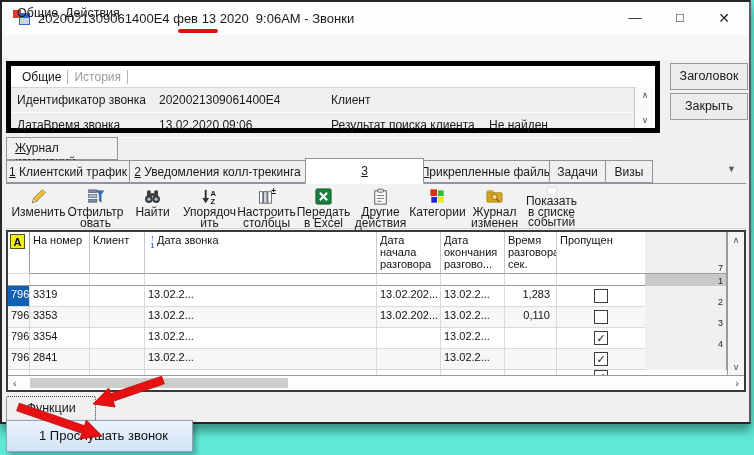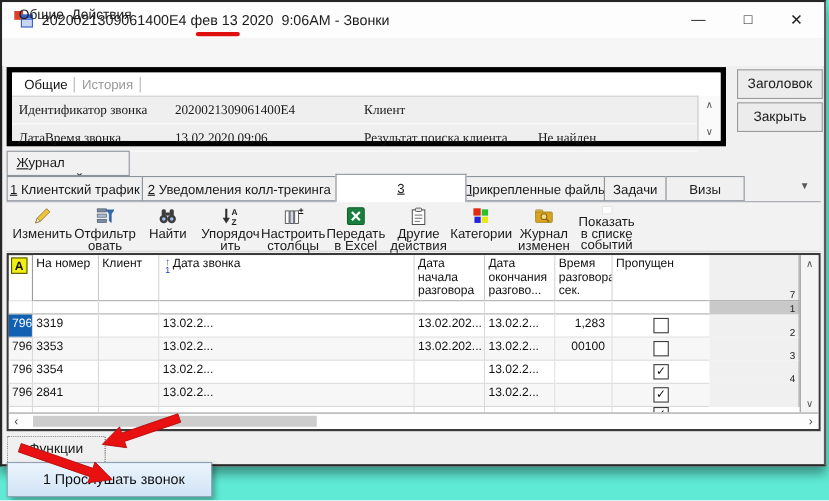--- a/index.html
+++ b/index.html
@@ -25,21 +25,21 @@
   .menubar { position:absolute; left:2px; top:35px; width:747px; height:25px; background:#f6f6f6; }
   .menu-item { position:absolute; top:4px; font-size:12.5px; color:#1a1a1a; padding:2px 5px; }
 
   
   .fields-panel { position:absolute; left:6px; top:61px; width:654px; height:72px; background:#fff; border:5px solid #000000; }
   .ftabs { position:absolute; left:0; top:0; right:0; height:21px; background:#fff; display:flex; align-items:center; padding-left:5px; }
   .ftab { font-size:12px; padding:0 6px; }
   .ftab.on { color:#111; } .ftab.off { color:#9a9a9a; }
   .fsep { width:1px; height:14px; background:#b5b5b5; }
   .frows { position:absolute; left:0; top:21px; right:21px; bottom:0; background:#efefef; border-top:1px solid #d4d4d4; }
-  .frow { position:relative; height:25px; border-bottom:1px solid #fbfbfb; font-size:12px;font-family:Liberation Serif, serif; }
+  .frow { position:relative; height:25px; border-bottom:1px solid #fbfbfb; font-size:12px; }
   .fl  { position:absolute; left:6px;  top:5px; color:#1a1a1a; }
   .fv  { position:absolute; left:148px; top:5px; color:#1a1a1a; }
   .fl2 { position:absolute; left:320px; top:5px; color:#1a1a1a; }
   .fv2 { position:absolute; left:478px; top:5px; color:#1a1a1a; }
   .fchev { position:absolute; right:0; top:21px; bottom:0; width:21px; background:#fafafa; border-left:1px solid #c4c4c4;
     display:flex; flex-direction:column; justify-content:space-between; align-items:center; padding:3px 0; font-size:9px; color:#555; }
 
   .side-btn { position:absolute; left:670px; width:78px; height:27px; background:#ececec; border:1px solid #9a9a9a;
     font-size:12.5px; text-align:center; line-height:25px; color:#1a1a1a; }
   .side-btn.b0 { top:63px; } .side-btn.b1 { top:93px; }
@@ -159,21 +159,21 @@
 
   <div class="journal-tab"><span class="hk">Ж</span><span>урнал изменений</span></div>
 
   <div class="page-line"></div>
   <div class="tabs-row">
     <div class="dtab" style="width:124px;"><span class="hk">1</span><span> Клиентский трафик</span></div>
     <div class="dtab" style="width:177px;"><span class="hk">2</span><span> Уведомления колл-трекинга</span></div>
     <div class="dtab active" style="width:119px;"><span class="hk">3</span></div>
     <div class="dtab" style="width:127px;"><span class="hk">П</span><span>рикрепленные файлы</span></div>
     <div class="dtab" style="width:57px;"><span class="hk"></span><span>Задачи</span></div>
-    <div class="dtab" style="width:72px;"><span class="hk"></span><span>Визы</span></div>
+    <div class="dtab" style="width:48px;"><span class="hk"></span><span>Визы</span></div>
   </div>
   <div class="tab-overflow-arrow">▼</div>
 
   <div class="toolbar">
     <div class="tbtn">
       <span class="ticon">
         <svg width="19" height="19" viewBox="0 0 20 20">
             <path d="M3.5 16.5l1.6-4.6 9-9 3 3-9 9-4.6 1.6z" fill="#f0c33a" stroke="#8a6d1d" stroke-width="0.8"></path>
             <path d="M3.5 16.5l1.6-4.6 3 3-4.6 1.6z" fill="#efe9d6" stroke="#8a6d1d" stroke-width="0.6"></path>
           </svg>
@@ -330,21 +330,21 @@
           <span class="ckbox"></span>
         </div>
 
       <div class="rn">2</div>
       <div class="cell alt">79643683...</div>
       <div class="cell alt">3353</div>
       <div class="cell alt"></div>
       <div class="cell alt">13.02.2...</div>
       <div class="cell alt">13.02.202...</div>
       <div class="cell alt">13.02.2...</div>
-      <div class="cell alt num">00100</div>
+      <div class="cell alt num">0,110</div>
       <div class="cell alt ckcell" style="border-right:none;">
           <span class="ckbox"></span>
         </div>
 
       <div class="rn">3</div>
       <div class="cell">79643683...</div>
       <div class="cell">3354</div>
       <div class="cell"></div>
       <div class="cell">13.02.2...</div>
       <div class="cell"></div>

